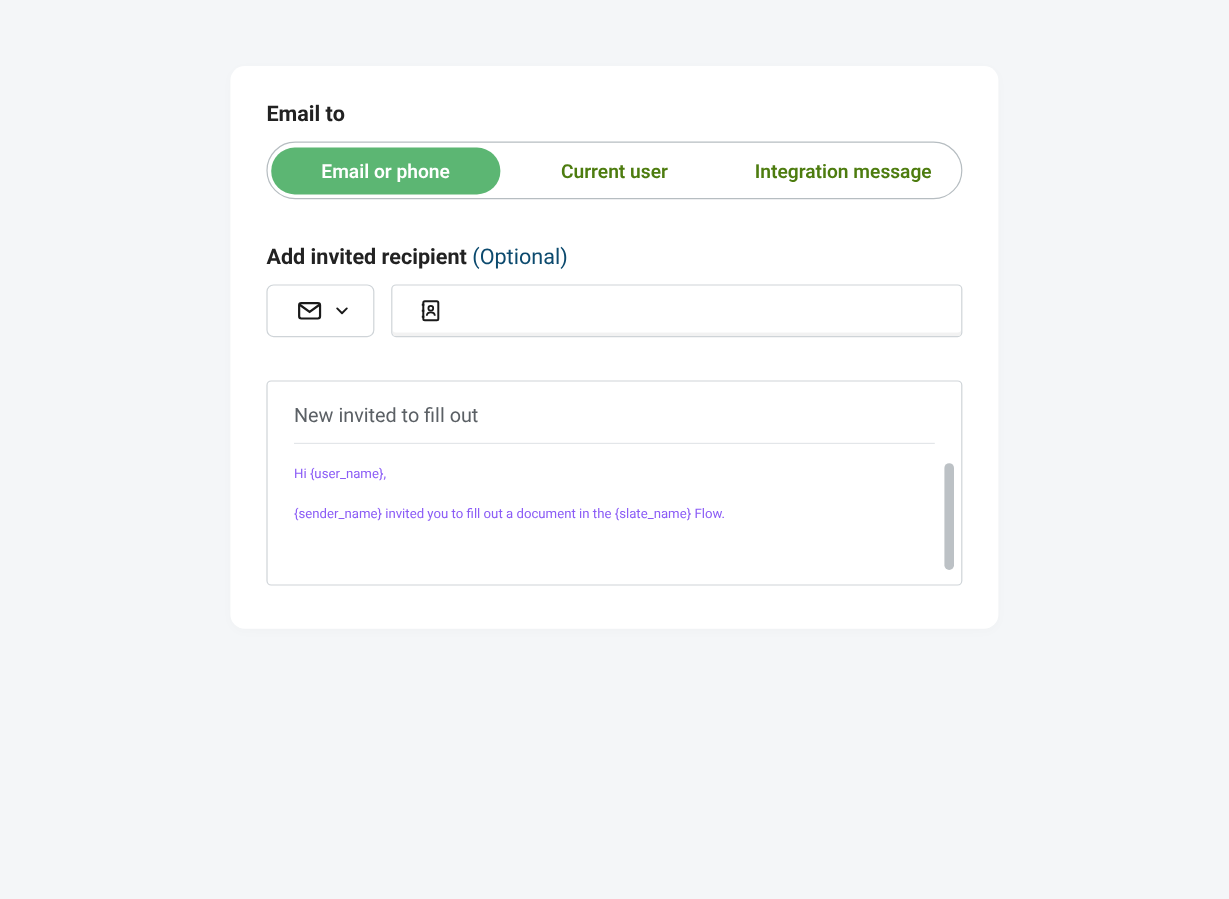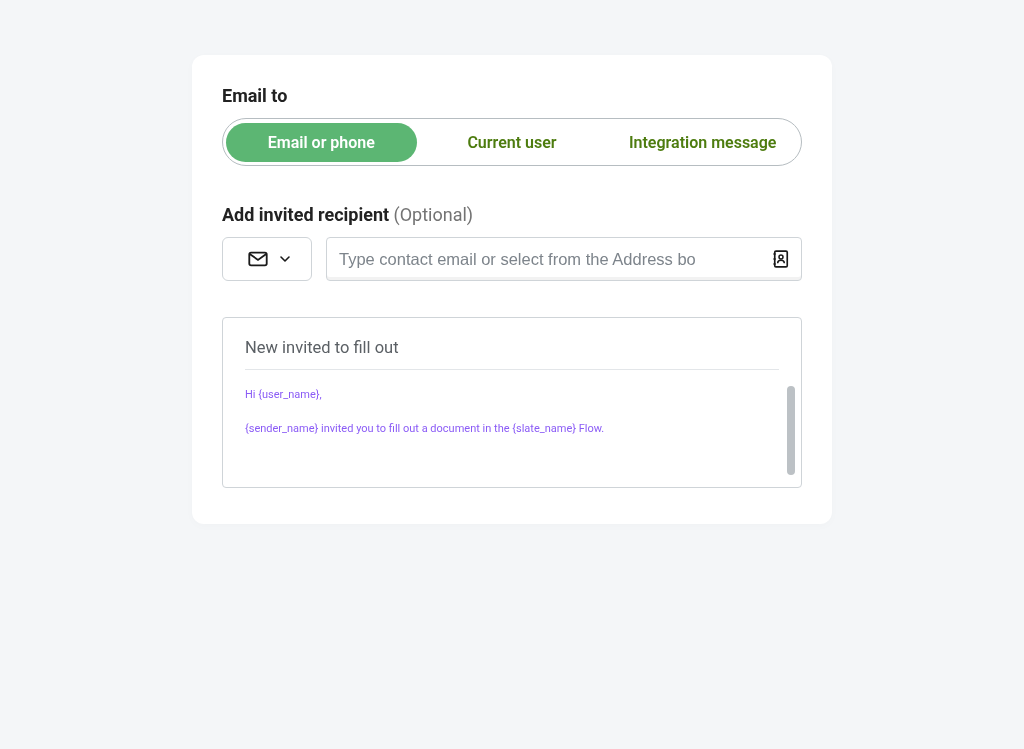--- a/index.html
+++ b/index.html
@@ -29,21 +29,21 @@
 
     .section-label {
       font-size: 18px;
       font-weight: 700;
       color: #222;
       margin-bottom: 12px;
     }
 
     .section-label .optional {
       font-weight: 400;
-      color: #737373;
+      color: #0c4a6e;
     }
 
     
     .segmented {
       border: 1px solid #b6bdc1;
       border-radius: 999px;
       display: flex;
       align-items: flex-end;
       padding: 3px;
       margin-bottom: 38px;
@@ -193,21 +193,20 @@
     <div class="type-selector">
       <svg class="envelope" viewBox="0 0 24 24">
         <rect x="2.5" y="5" width="19" height="14" rx="2"></rect>
         <path d="M3 6.5 L12 13 L21 6.5"></path>
       </svg>
       <svg class="chevron" viewBox="0 0 12 12">
         <path d="M2 4 L6 8 L10 4" stroke="#1a1a1a" stroke-width="1.6" fill="none" stroke-linecap="round" stroke-linejoin="round"></path>
       </svg>
     </div>
     <div class="contact-input">
-      <input type="text" placeholder="Type contact email or select from the Address bo" style="">
       <div class="addr-icon">
         <svg width="20" height="20" viewBox="0 0 24 24">
           <rect x="4.5" y="2.5" width="15" height="19" rx="1.5" stroke="#1a1a1a" stroke-width="2" fill="none"></rect>
           <circle cx="12" cy="9.5" r="2.4" stroke="#1a1a1a" stroke-width="1.8" fill="none"></circle>
           <path d="M8 17 C8 14.5 10 13.5 12 13.5 C14 13.5 16 14.5 16 17" stroke="#1a1a1a" stroke-width="1.8" fill="none"></path>
           <line x1="3" y1="6" x2="5.5" y2="6" stroke="#1a1a1a" stroke-width="2"></line>
           <line x1="3" y1="12" x2="5.5" y2="12" stroke="#1a1a1a" stroke-width="2"></line>
           <line x1="3" y1="18" x2="5.5" y2="18" stroke="#1a1a1a" stroke-width="2"></line>
         </svg>
       </div>

